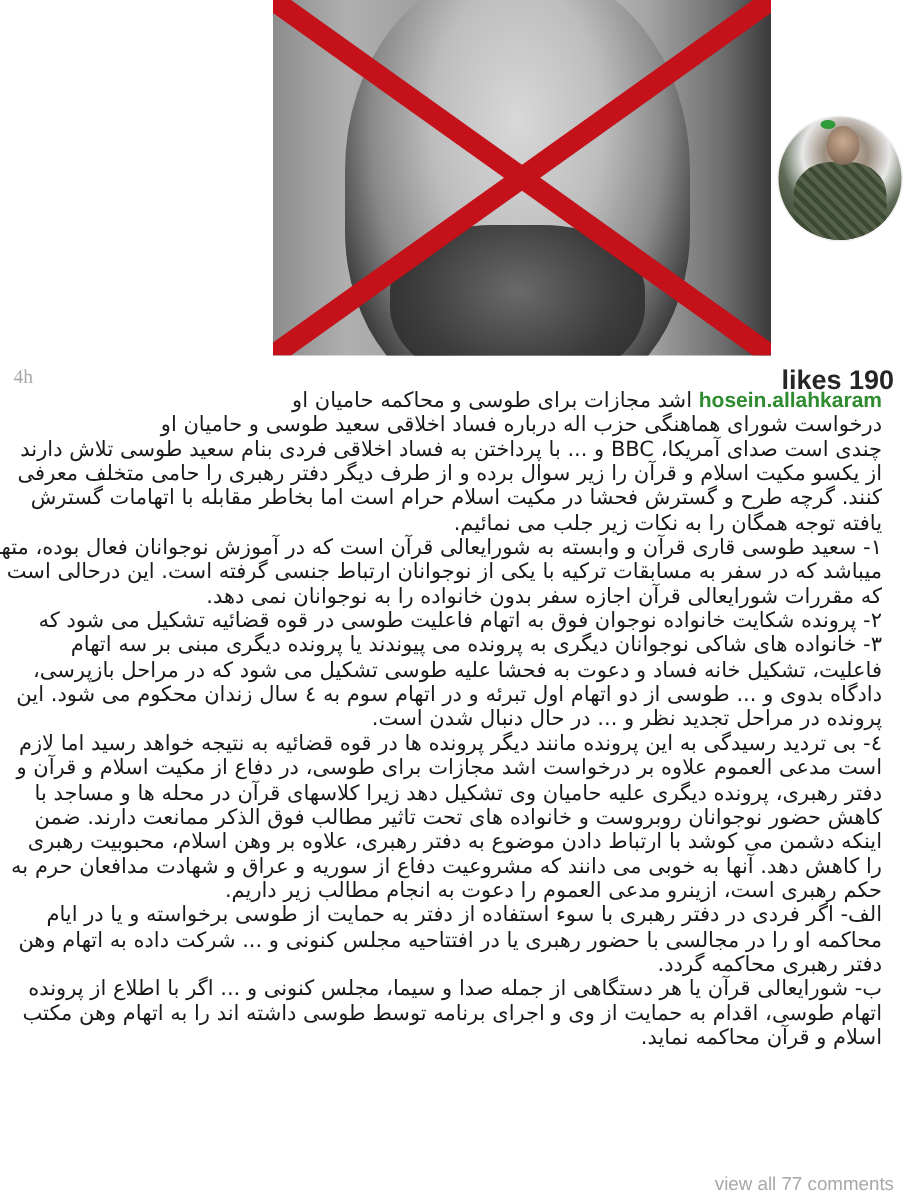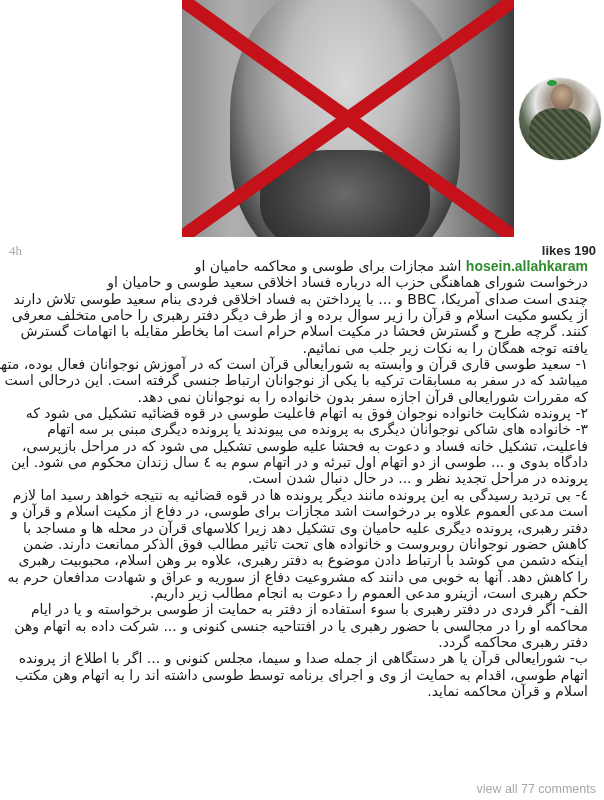--- a/index.html
+++ b/index.html
@@ -84,21 +84,21 @@
       left: 9px;
       top: 243px;
       font-size: 13px;
       color: #a8a8a8;
       font-family: Liberation Serif, serif;
     }
     .likes {
       position: absolute;
       right: 8px;
       top: 243px;
-      font-size: 13px;
+      font-size: 18px;
       font-weight: bold;
       color: #262626;
       font-family: "Liberation Sans", sans-serif;
     }
     .caption {
       position: absolute;
       left: 8px;
       right: 16px;
       top: 258px;
       direction: rtl;
@@ -167,21 +167,21 @@
     <p>دادگاه بدوی و ... طوسی از دو اتهام اول تبرئه و در اتهام سوم به ٤ سال زندان محکوم می شود. این</p>
     <p>پرونده در مراحل تجدید نظر و ... در حال دنبال شدن است.</p>
     <p>٤- بی تردید رسیدگی به این پرونده مانند دیگر پرونده ها در قوه قضائیه به نتیجه خواهد رسید اما لازم</p>
     <p>است مدعی العموم علاوه بر درخواست اشد مجازات برای طوسی، در دفاع از مکیت اسلام و قرآن و</p>
     <p>دفتر رهبری، پرونده دیگری علیه حامیان وی تشکیل دهد زیرا کلاسهای قرآن در محله ها و مساجد با</p>
     <p>کاهش حضور نوجوانان روبروست و خانواده های تحت تاثیر مطالب فوق الذکر ممانعت دارند. ضمن</p>
     <p>اینکه دشمن می کوشد با ارتباط دادن موضوع به دفتر رهبری، علاوه بر وهن اسلام، محبوبیت رهبری</p>
     <p>را کاهش دهد. آنها به خوبی می دانند که مشروعیت دفاع از سوریه و عراق و شهادت مدافعان حرم به</p>
     <p>حکم رهبری است، ازینرو مدعی العموم را دعوت به انجام مطالب زیر داریم.</p>
     <p>الف- اگر فردی در دفتر رهبری با سوء استفاده از دفتر به حمایت از طوسی برخواسته و یا در ایام</p>
-    <p>محاکمه او را در مجالسی با حضور رهبری یا در افتتاحیه جنسی کنونی و ... شرکت داده به اتهام وهن</p>
+    <p>محاکمه او را در مجالسی با حضور رهبری یا در افتتاحیه مجلس کنونی و ... شرکت داده به اتهام وهن</p>
     <p>دفتر رهبری محاکمه گردد.</p>
     <p>ب- شورایعالی قرآن یا هر دستگاهی از جمله صدا و سیما، مجلس کنونی و ... اگر با اطلاع از پرونده</p>
     <p>اتهام طوسی، اقدام به حمایت از وی و اجرای برنامه توسط طوسی داشته اند را به اتهام وهن مکتب</p>
     <p>اسلام و قرآن محاکمه نماید.</p>
   </div>
 
   <div class="view-comments">view all 77 comments</div>
 
 </div>
 

